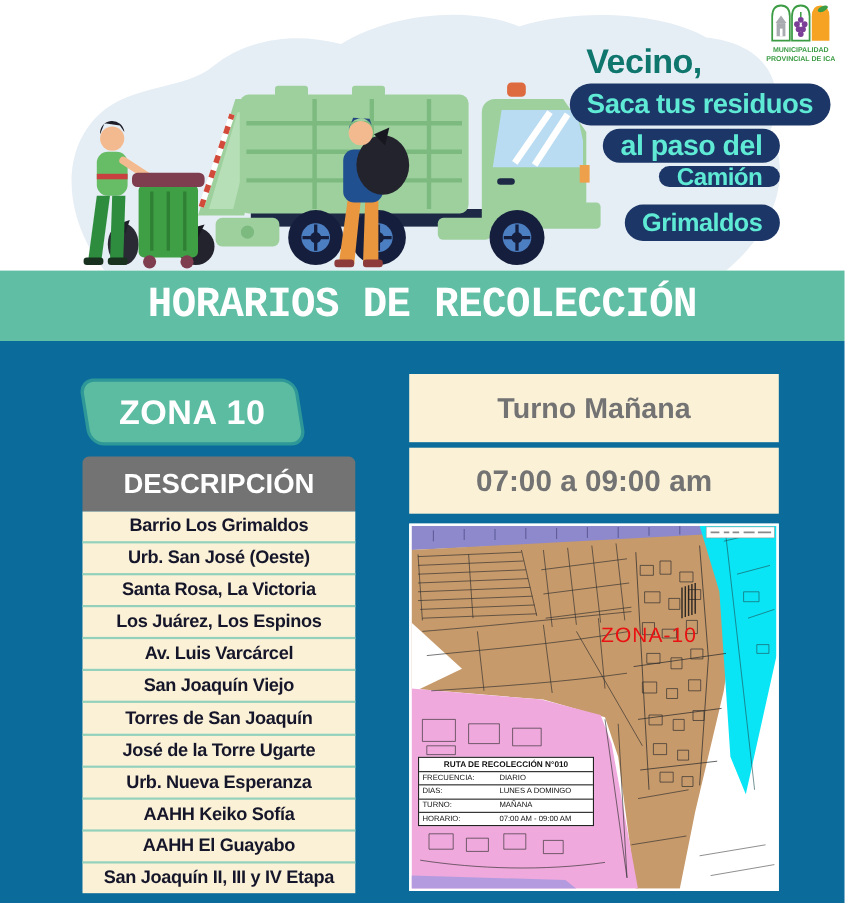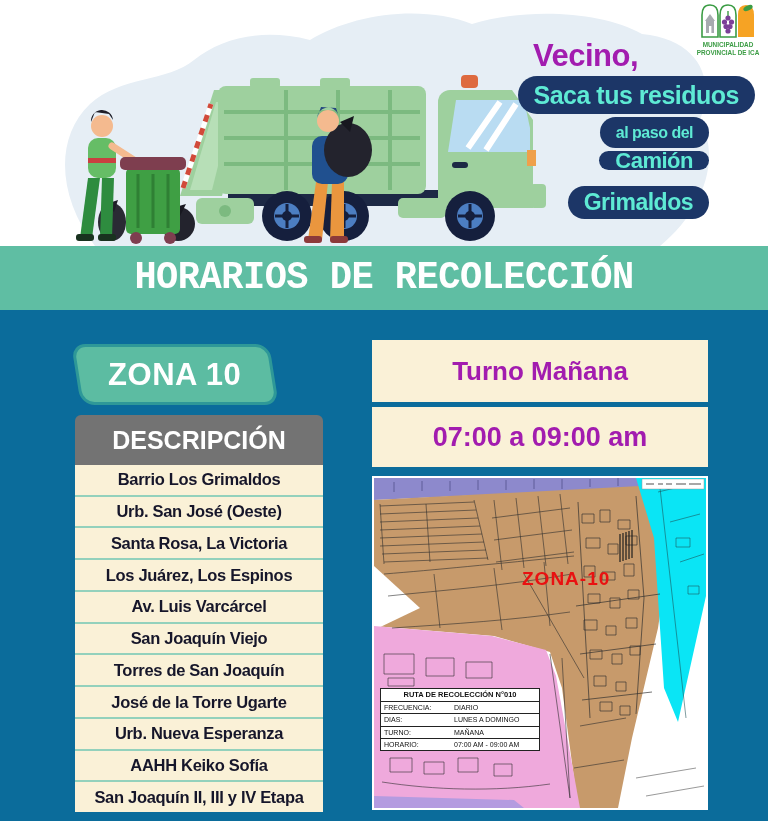--- a/index.html
+++ b/index.html
@@ -4,26 +4,26 @@
 <style>
   html,body{margin:0;padding:0;background:#fff;}
   .poster{position:relative;width:768px;height:821px;overflow:hidden;background:#ffffff;
           font-family:"Liberation Sans",sans-serif;}
 
   
   .hero{position:absolute;left:0;top:0;width:768px;height:246px;background:#ffffff;}
   .hero svg.illus{position:absolute;left:0;top:0;}
   .logo{position:absolute;left:688px;top:2px;width:78px;height:56px;}
   .greeting{position:absolute;top:38px;right:130px;font-size:31px;font-weight:800;
-            color:#a21caf;letter-spacing:-0.5px;}
+            color:#0f766e;letter-spacing:-0.5px;}
   .pill{position:absolute;display:flex;align-items:center;justify-content:center;
         background:#1C3667;color:#5eead4;font-weight:800;border-radius:19px;
         padding:0 16px;letter-spacing:-0.5px;white-space:nowrap;}
   .pill1{top:76px;right:13px;height:38px;font-size:25px;}
-  .pill2{top:117px;right:59px;height:31px;font-size:16px;text-align:center;}
+  .pill2{top:117px;right:59px;height:31px;font-size:26px;text-align:center;}
   .pill3{top:151px;right:59px;height:19px;font-size:22px;}
   .pill4{top:186px;right:59px;height:33px;font-size:23px;}
 
   
   .banner{position:absolute;left:0;top:246px;width:768px;height:64px;background:#5FBEA3;
           display:flex;align-items:center;justify-content:center;font-family:Liberation Mono, monospace;}
   .banner h1{margin:0;color:#ffffff;font-size:37px;font-weight:800;letter-spacing:-0.5px;
              transform:scaleY(1.05);}
 
   
@@ -39,30 +39,30 @@
                background:#737373;border-radius:6px 6px 0 0;display:flex;align-items:center;
                justify-content:center;color:#fff;font-size:25px;font-weight:800;}
   .area-list{position:absolute;left:75px;top:155px;width:248px;height:347px;
              background:#FAF1D7;display:flex;flex-direction:column;}
   .area-row{flex:1;display:flex;align-items:center;justify-content:center;
             border-bottom:2px solid #93D1BC;color:#16162A;font-size:16.5px;font-weight:700;
             letter-spacing:-0.3px;white-space:nowrap;}
   .area-row:last-child{border-bottom:none;}
 
   .shift-box,.time-box{position:absolute;left:372px;width:336px;background:#FAF1D7;
-            display:flex;align-items:center;justify-content:center;color:#a21caf;
+            display:flex;align-items:center;justify-content:center;color:#737373;
             font-weight:800;}
   .shift-box{top:30px;height:62px;font-size:26px;}
   .time-box{top:97px;height:60px;font-size:27px;}
 
   .map{position:absolute;left:372px;top:166px;width:336px;height:334px;background:#ffffff;
        border:2px solid #ffffff;box-sizing:border-box;}
   .map-inner{position:relative;width:332px;height:330px;overflow:hidden;}
-  .zone-map-label{position:absolute;left:148px;top:90px;width:136px;
-       color:#E91111;font-size:19px;font-weight:700;letter-spacing:1px;}
+  .zone-map-label{position:absolute;left:148px;top:90px;width:136px;text-align:center;
+       color:#E91111;font-size:19px;font-weight:400;letter-spacing:1px;}
   .map-table{position:absolute;left:6px;top:210px;width:160px;background:#ffffff;
        border:1px solid #222;color:#111;box-sizing:border-box;}
   .mt-title{height:12px;line-height:12px;text-align:center;border-bottom:1px solid #222;
        font-size:7.5px;font-weight:700;white-space:nowrap;overflow:hidden;}
   .mt-row{display:flex;height:11.3px;line-height:11.3px;border-bottom:1px solid #222;
        padding-left:3px;font-size:7px;white-space:nowrap;overflow:hidden;}
   .mt-row:last-child{border-bottom:none;}
   .mt-label{width:70px;flex:none;}
 </style>
 </head>
@@ -222,20 +222,21 @@
       <div class="area-row">Barrio Los Grimaldos</div>
       <div class="area-row">Urb. San José (Oeste)</div>
       <div class="area-row">Santa Rosa, La Victoria</div>
       <div class="area-row">Los Juárez, Los Espinos</div>
       <div class="area-row">Av. Luis Varcárcel</div>
       <div class="area-row">San Joaquín Viejo</div>
       <div class="area-row">Torres de San Joaquín</div>
       <div class="area-row">José de la Torre Ugarte</div>
       <div class="area-row">Urb. Nueva Esperanza</div>
       <div class="area-row">AAHH Keiko Sofía</div>
+      <div class="area-row">AAHH El Guayabo</div>
       <div class="area-row">San Joaquín II, III y IV Etapa</div>
     </div>
 
     <div class="shift-box">Turno Mañana</div>
     <div class="time-box">07:00 a 09:00 am</div>
 
     <div class="map">
       <div class="map-inner">
         <svg width="332" height="330" viewBox="0 0 332 330">
           <rect x="0" y="0" width="332" height="330" fill="#ffffff"></rect>

